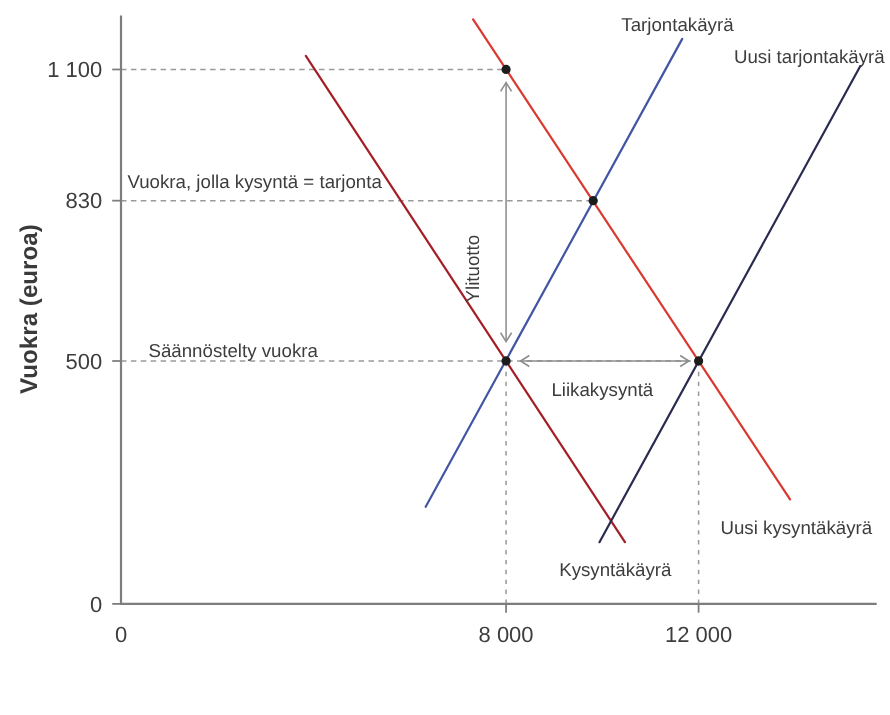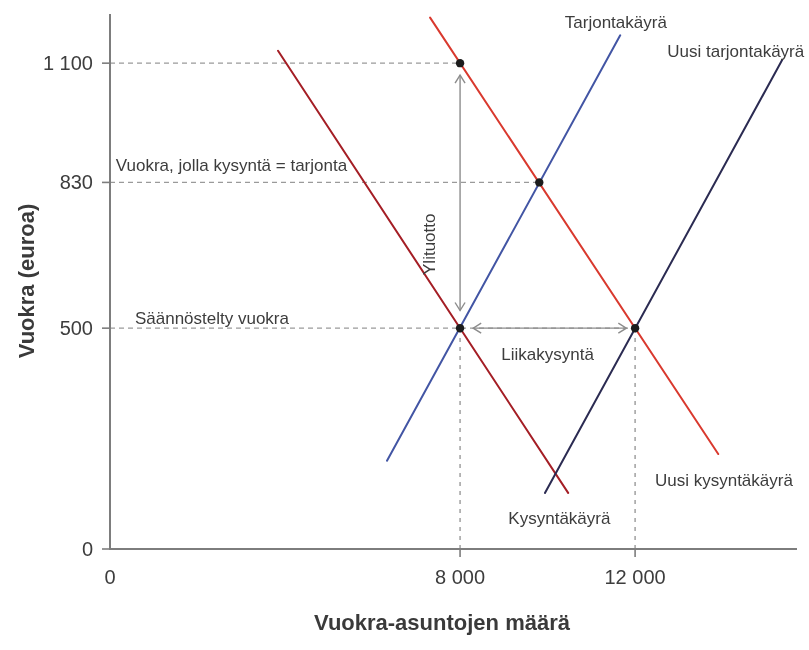--- a/index.html
+++ b/index.html
@@ -53,14 +53,13 @@
       <circle cx="460.0636942675159" cy="63.166666666666686" r="4.2" fill="#1c1c1c"></circle>
       <circle cx="539.2656050955413" cy="182.41666666666669" r="4.2" fill="#1c1c1c"></circle>
       <circle cx="460.0636942675159" cy="328.16666666666663" r="4.2" fill="#1c1c1c"></circle>
       <circle cx="635.095541401274" cy="328.16666666666663" r="4.2" fill="#1c1c1c"></circle>
       <text x="347.16815286624205" y="170.93333333333334" text-anchor="end" font-size="17" fill="#3d3d3d">Vuokra, jolla kysyntä = tarjonta</text>
       <text x="134.94203821656052" y="324.19166666666666" text-anchor="start" font-size="17" fill="#3d3d3d">Säännöstelty vuokra</text>
       <text x="435.12165605095544" y="244.25" text-anchor="middle" font-size="17" fill="#3d3d3d" transform="rotate(-90 435.12165605095544 244.25)">Ylituotto</text>
       <text x="547.5796178343949" y="359.9666666666667" text-anchor="middle" font-size="17" fill="#3d3d3d">Liikakysyntä</text>
     </svg>
   <div class="axis-title y-title">Vuokra (euroa)</div>
-  <div class="axis-title x-title">Vuokra-asuntojen määrä</div>
 </div>
 
 </body></html>

